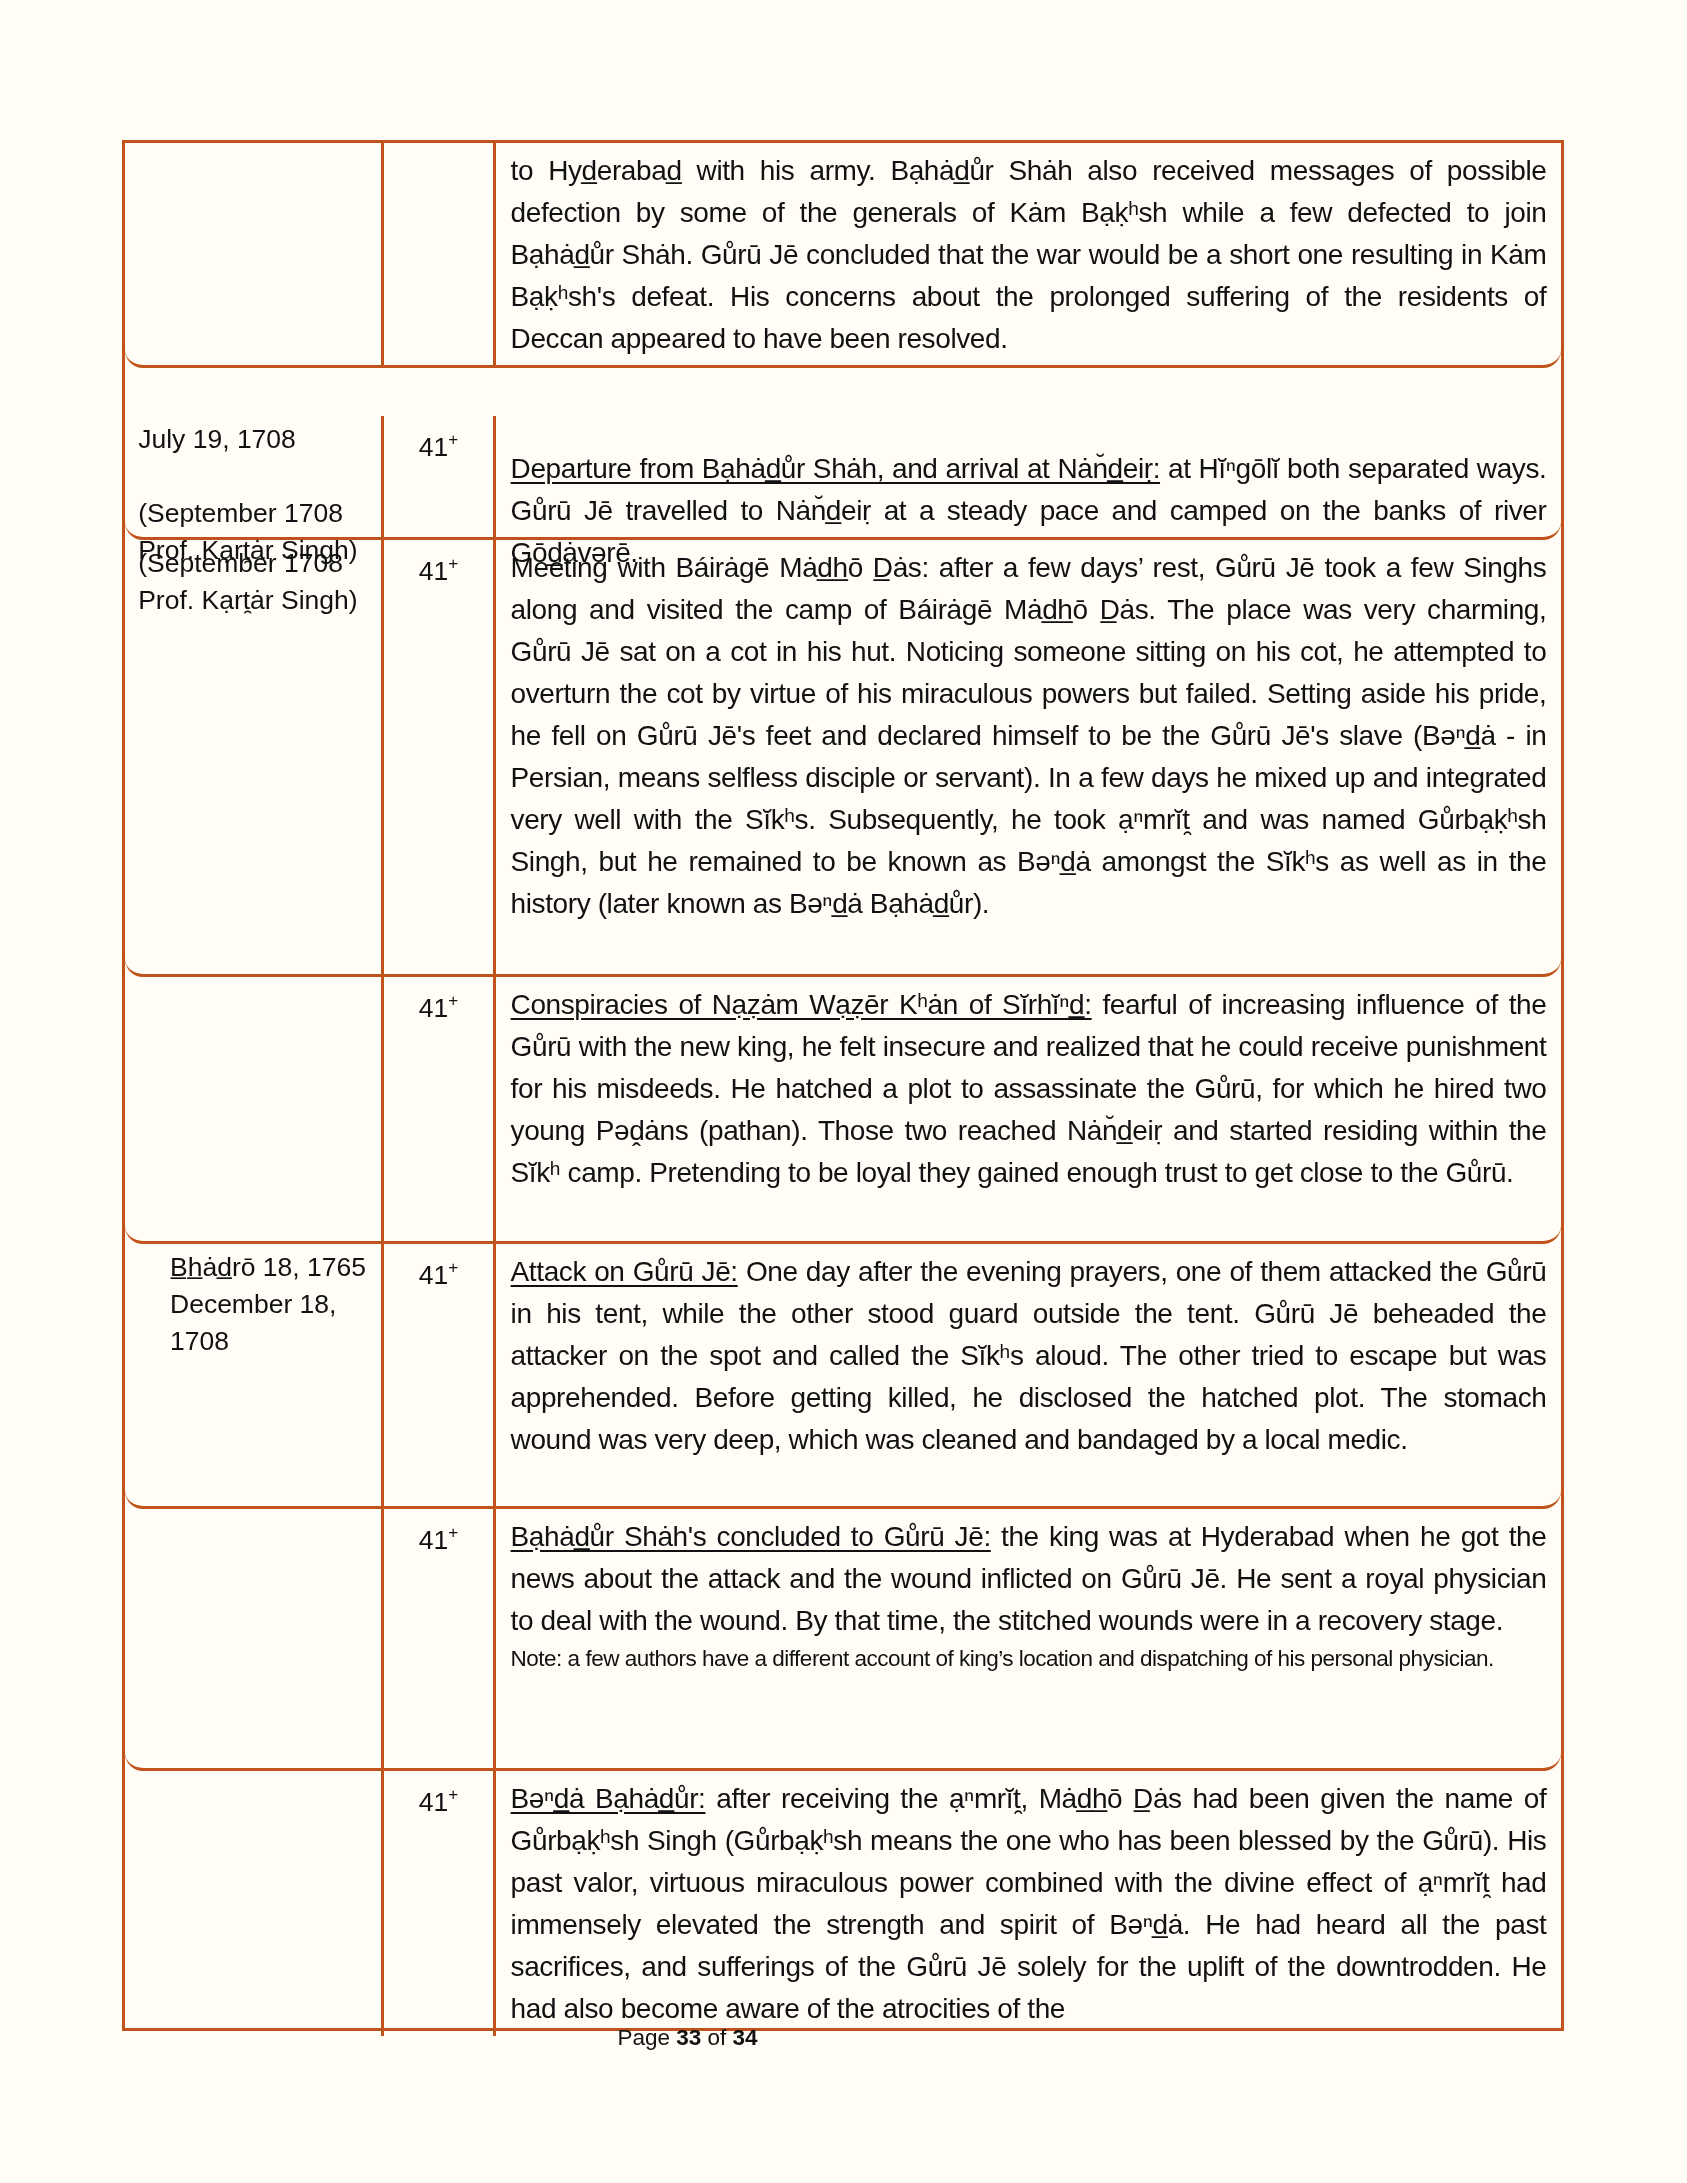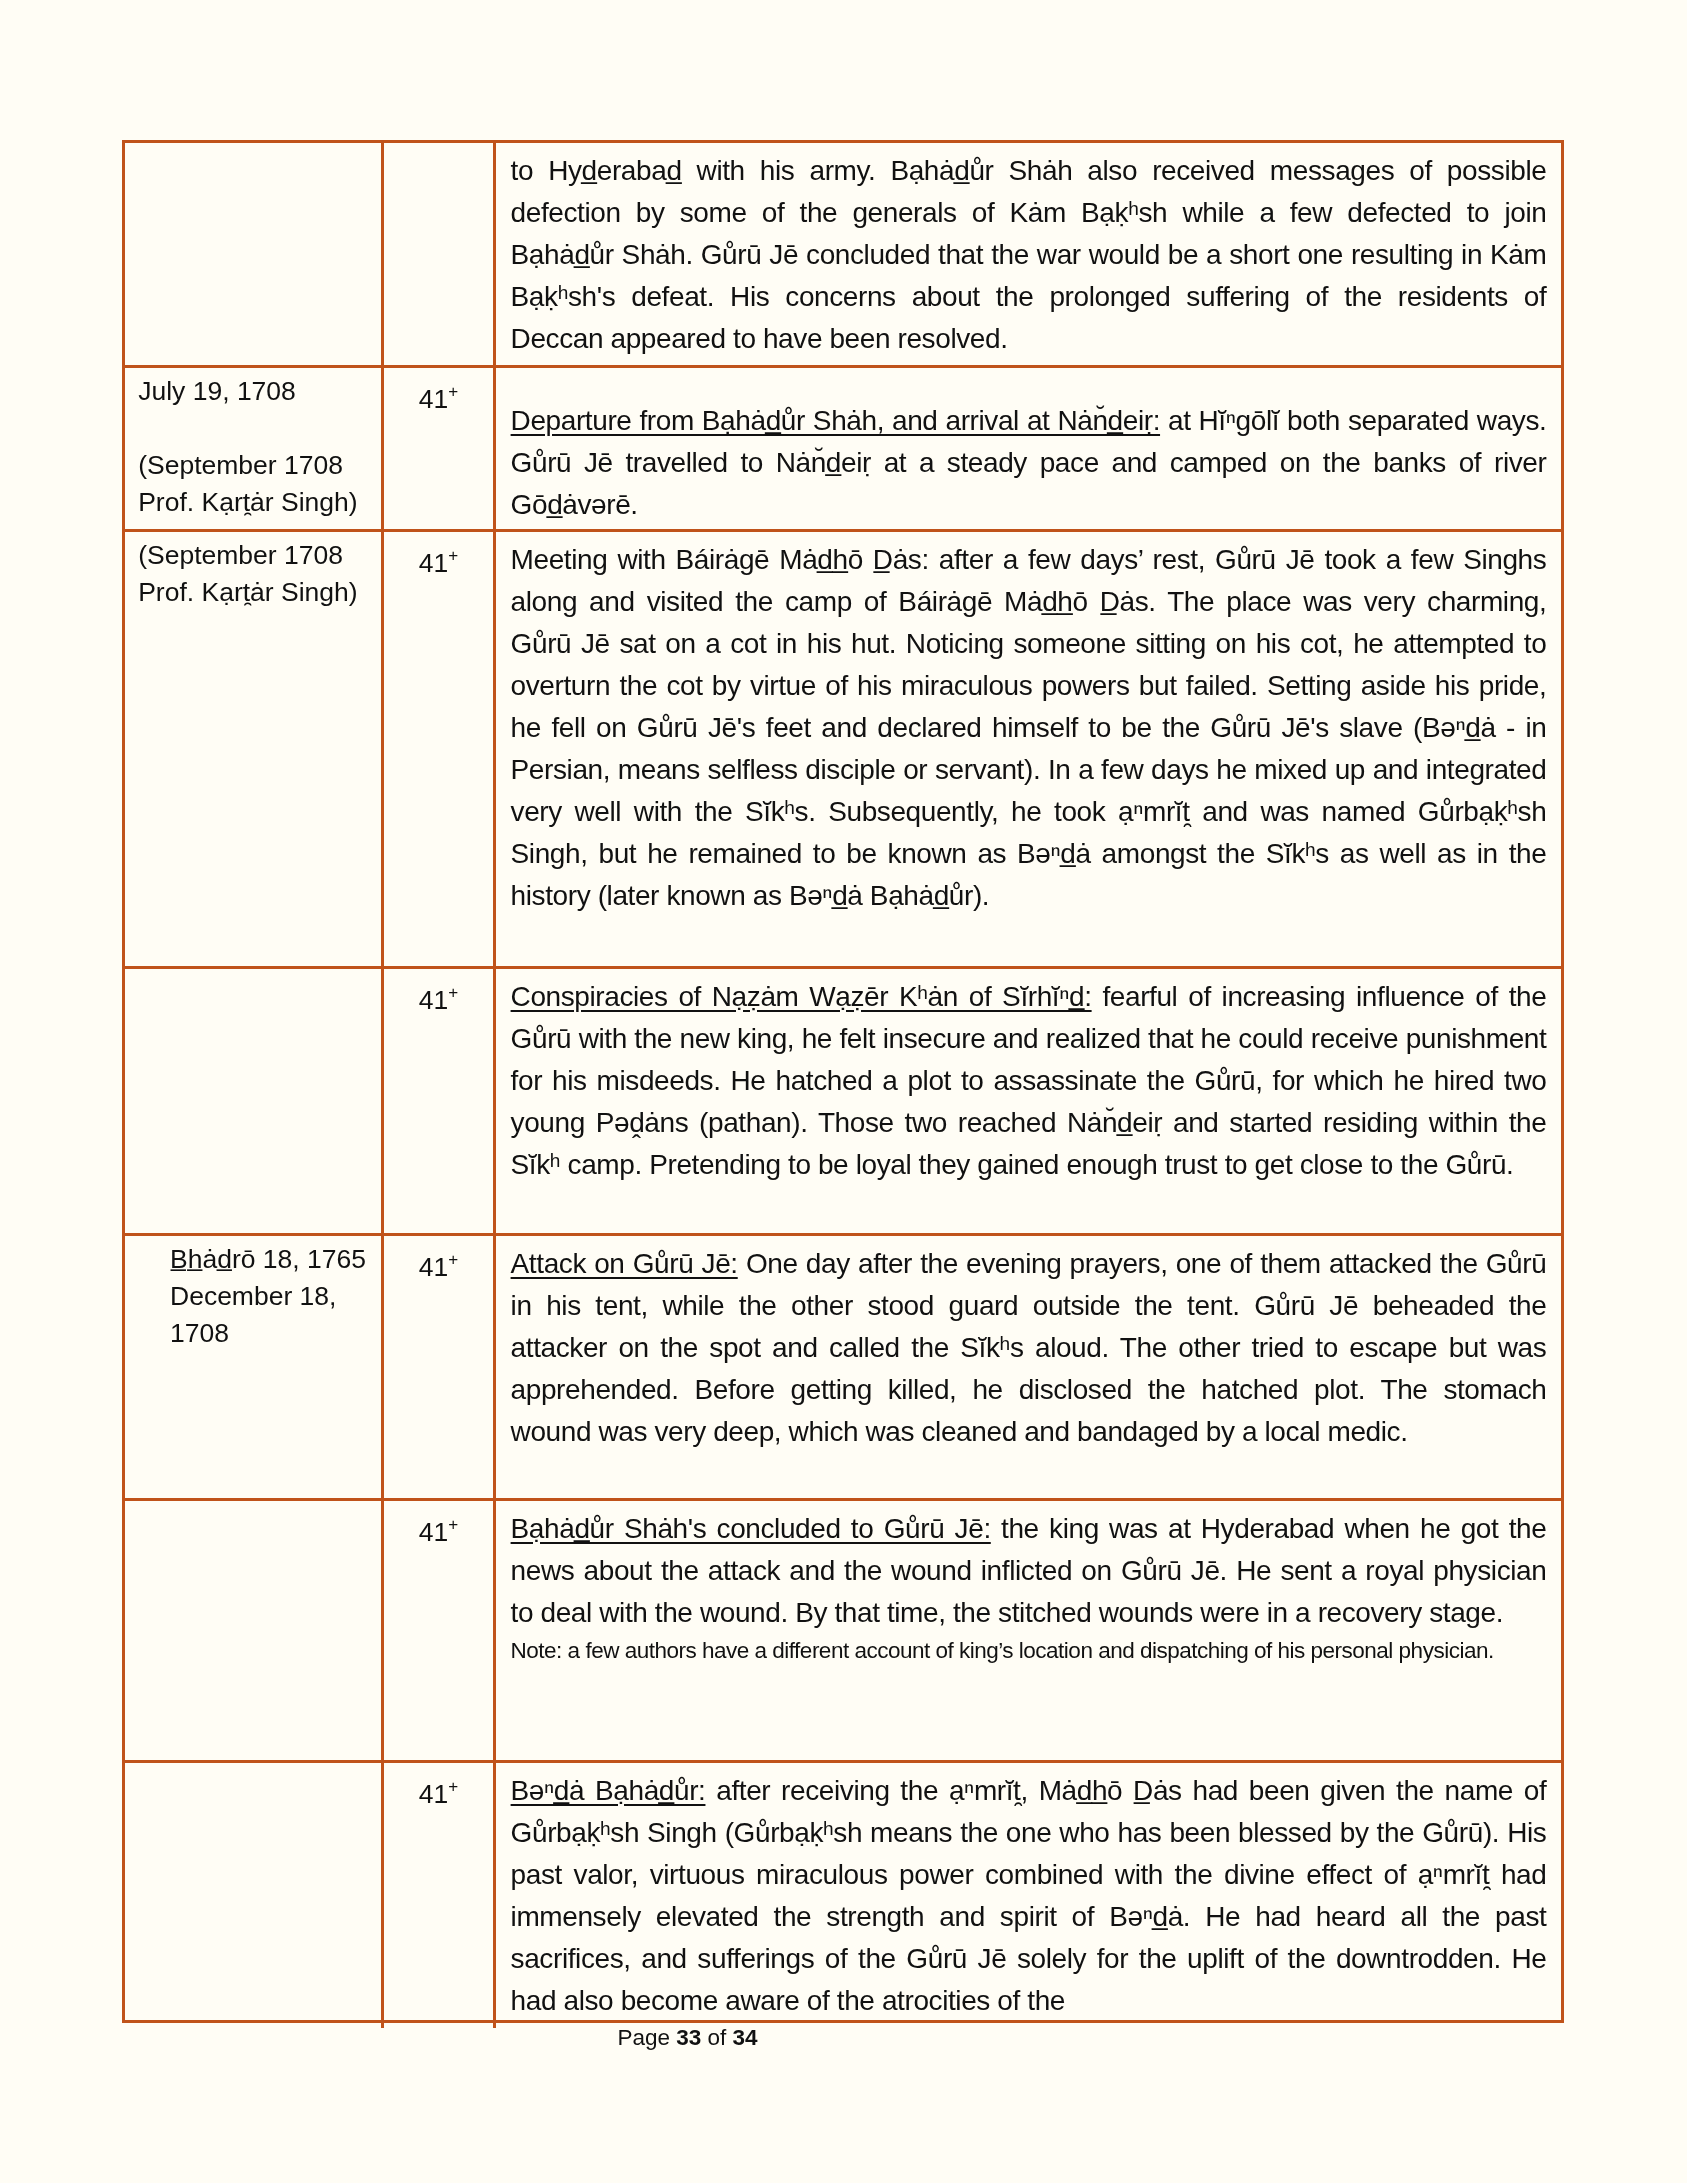--- a/index.html
+++ b/index.html
@@ -16,20 +16,21 @@
     left: 122px; top: 140px;
     width: 1442px;
     border: 3.3px solid #C0531A;
     box-sizing: border-box;
   }
   .row {
     display: grid;
     grid-template-columns: 259px 112px 1fr;
     border-bottom: 3.3px solid #C0531A;
     box-sizing: border-box;
+    border-radius: 18px;
   }
   .row:last-child { border-bottom: none; }
   .cell { box-sizing: border-box; }
   .cell.date {
     border-right: 3.3px solid #C0531A;
     padding: 5.3px 0 0 13.2px;
     font-size: 26.5px;
     line-height: 37px;
   }
   .cell.age {
@@ -66,21 +67,21 @@
 
 <div class="table" style="border-color: rgb(192, 83, 26);">
   <div class="row" style="height: 225px; border-color: rgb(192, 83, 26);">
     <div class="cell date" style="border-color: rgb(192, 83, 26);"></div>
     <div class="cell age" style="border-color: rgb(192, 83, 26);"></div>
     <div class="cell text">
       <span>to Hyd̲erabad̲ with his army. Bạhȧd̲ůr Shȧh also received messages of possible defection by some of the generals of Kȧm Bạḳʰsh while a few defected to join Bạhȧd̲ůr Shȧh. Gůrū Jē concluded that the war would be a short one resulting in Kȧm Bạḳʰsh's defeat. His concerns about the prolonged suffering of the residents of Deccan appeared to have been resolved.</span>
     </div>
   </div>
 
-  <div class="row" style="height: 164px; border-color: rgb(192, 83, 26);">
+  <div class="row" style="height: 124px; border-color: rgb(192, 83, 26); margin-top: 48px;">
     <div class="cell date" style="border-color: rgb(192, 83, 26);">
       <span class="date-line">July 19, 1708</span>
       <span class="date-gap"></span>
       <span class="date-line">(September 1708</span>
       <span class="date-line">Prof. Kạrt̯ȧr Singh)</span>
     </div>
     <div class="cell age" style="border-color: rgb(192, 83, 26);">
       <span>41</span><sup>+</sup>
     </div>
     <div class="cell text" style="padding-top:32px">

